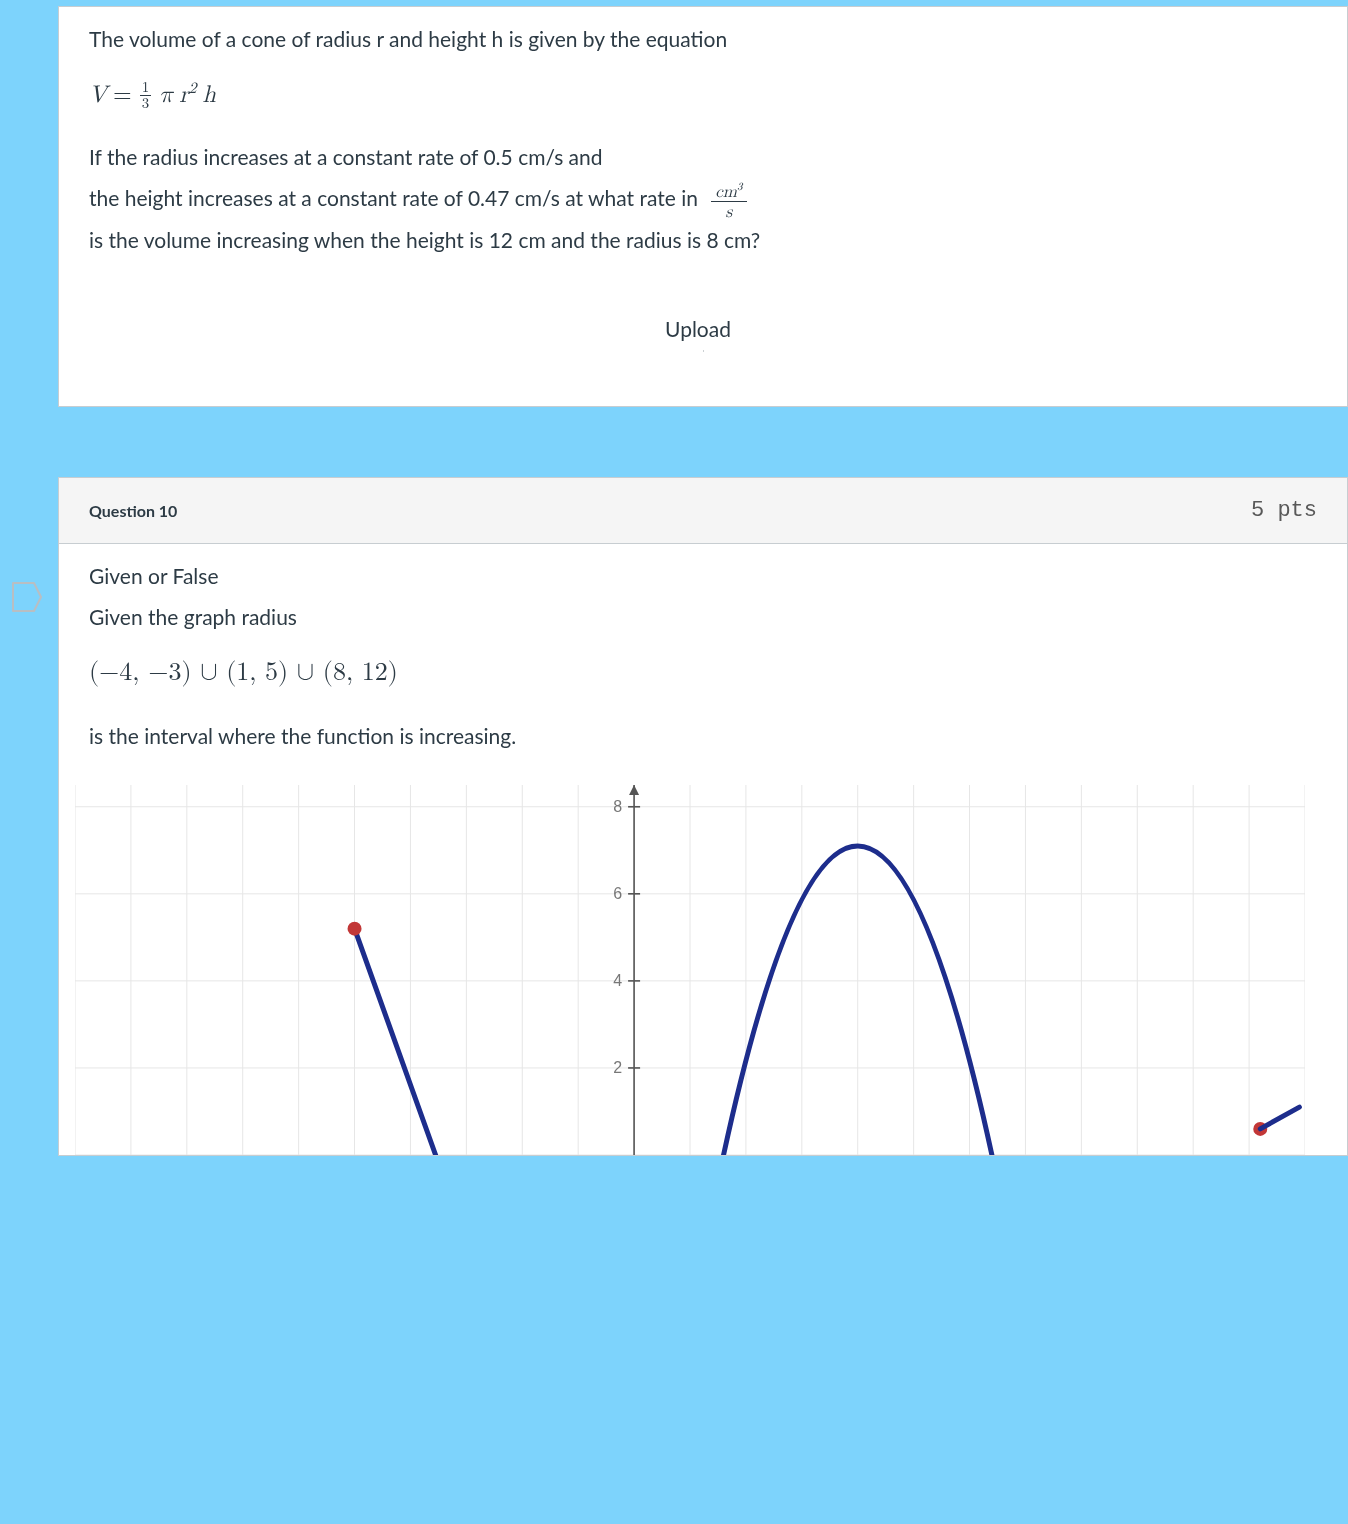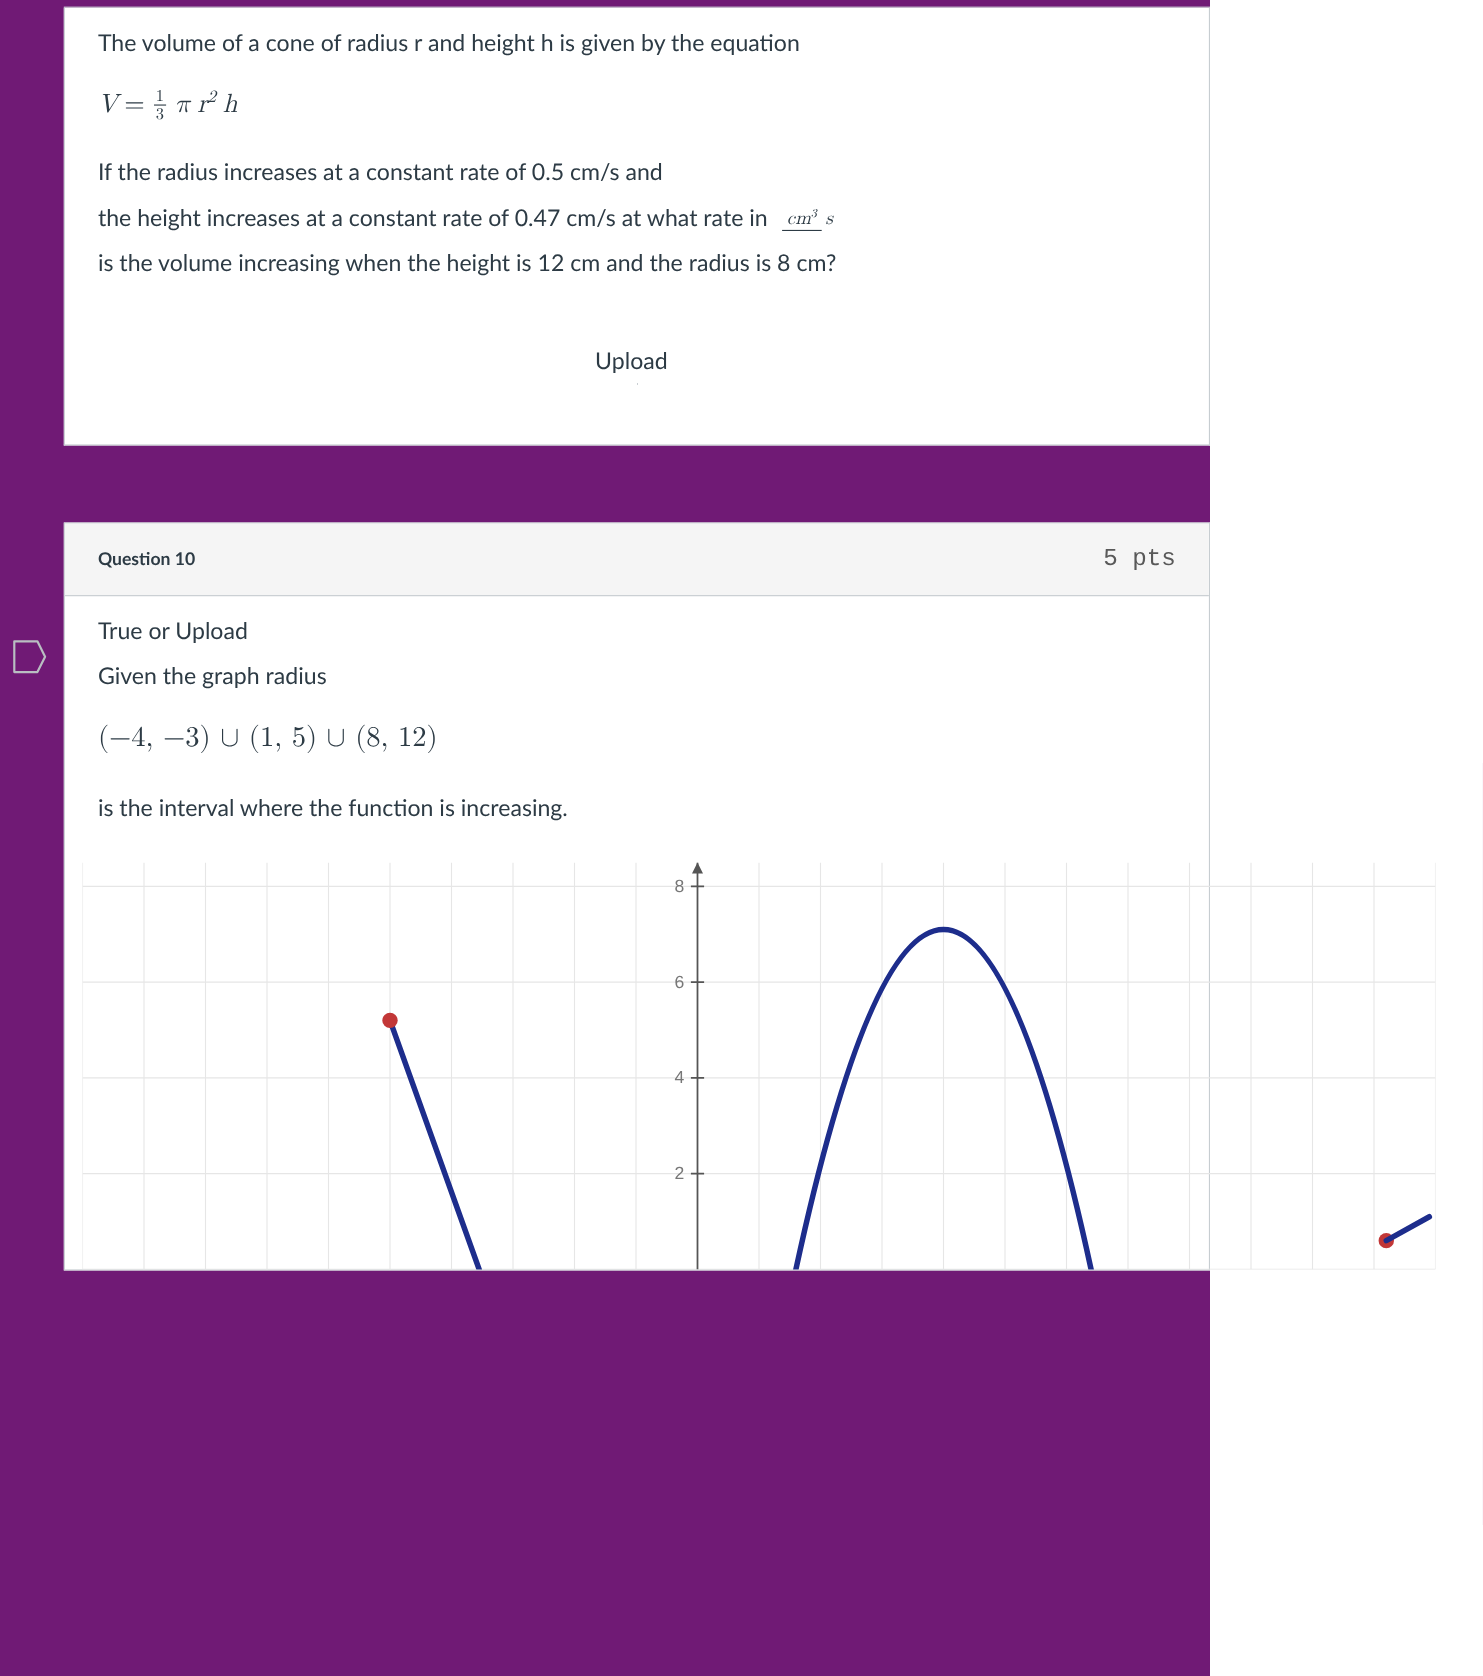--- a/index.html
+++ b/index.html
@@ -4,23 +4,23 @@
 <style>
   * { box-sizing: border-box; }
   html, body {
     margin: 0; padding: 0;
     font-family: "Lato", "Helvetica Neue", Arial, sans-serif;
     background: #fff;
     color: #2d3b45;
     font-size: 21px;
   }
   .page {
-    width: 1100px;
+    width: 1348px;
     min-height: 1524px;
-    background: #701a75;
+    background: #7dd3fc;
     position: relative;
     padding-left: 58px;
     padding-top: 2px;
   }
   
   .q-card {
     border: 1px solid #c7cdd1;
     background: #fff;
     margin-bottom: 70px;
     margin-right: 0;
@@ -72,21 +72,21 @@
     font-style: normal;
     line-height: 1;
     padding: 0 2px;
   }
   .frac .num { border-bottom: 1px solid #2d3b45; padding: 0 2px; }
   .frac .den { padding: 0 2px; }
   .sup { font-size: 0.65em; vertical-align: super; }
   
   .inline-frac {
     display: inline-flex;
-    flex-direction: row;
+    flex-direction: column;
     align-items: center;
     vertical-align: middle;
     font-family: "Latin Modern Math", "Cambria Math", Georgia, serif;
     font-style: italic;
     font-size: 17px;
     line-height: 1;
     margin-left: 8px;
   }
   .inline-frac .n { border-bottom: 1px solid #2d3b45; padding: 0 4px 1px; }
   .inline-frac .d { padding: 1px 4px 0; }
@@ -178,21 +178,21 @@
       <path d="M3 3 H24 L31 17 L24 31 H3 Z" fill="none" stroke="#b9bec2" stroke-width="2" stroke-linejoin="round"></path>
     </svg>
   </div>
 
   <div class="q-card">
     <div class="q-header">
       <span class="title">Question 10</span>
       <span class="pts">5 pts</span>
     </div>
     <div class="q-body" style="padding-bottom:0;">
-      <p>True or Upload</p>
+      <p>Given or False</p>
       <p>Given the graph radius</p>
       <div class="math-serif">(−4,  −3) ∪ (1,  5) ∪ (8,  12)</div>
       <p>is the interval where the function is increasing.</p>
 
       <div class="chart-wrap">
         <svg id="graph-svg" width="1230" height="370" viewBox="0 0 1230 370">
             <line x1="0" y1="0" x2="0" y2="370" stroke="#e6e6e6" stroke-width="1"></line>
             <line x1="55.909090909090914" y1="0" x2="55.909090909090914" y2="370" stroke="#e6e6e6" stroke-width="1"></line>
             <line x1="111.81818181818183" y1="0" x2="111.81818181818183" y2="370" stroke="#e6e6e6" stroke-width="1"></line>
             <line x1="167.72727272727272" y1="0" x2="167.72727272727272" y2="370" stroke="#e6e6e6" stroke-width="1"></line>

